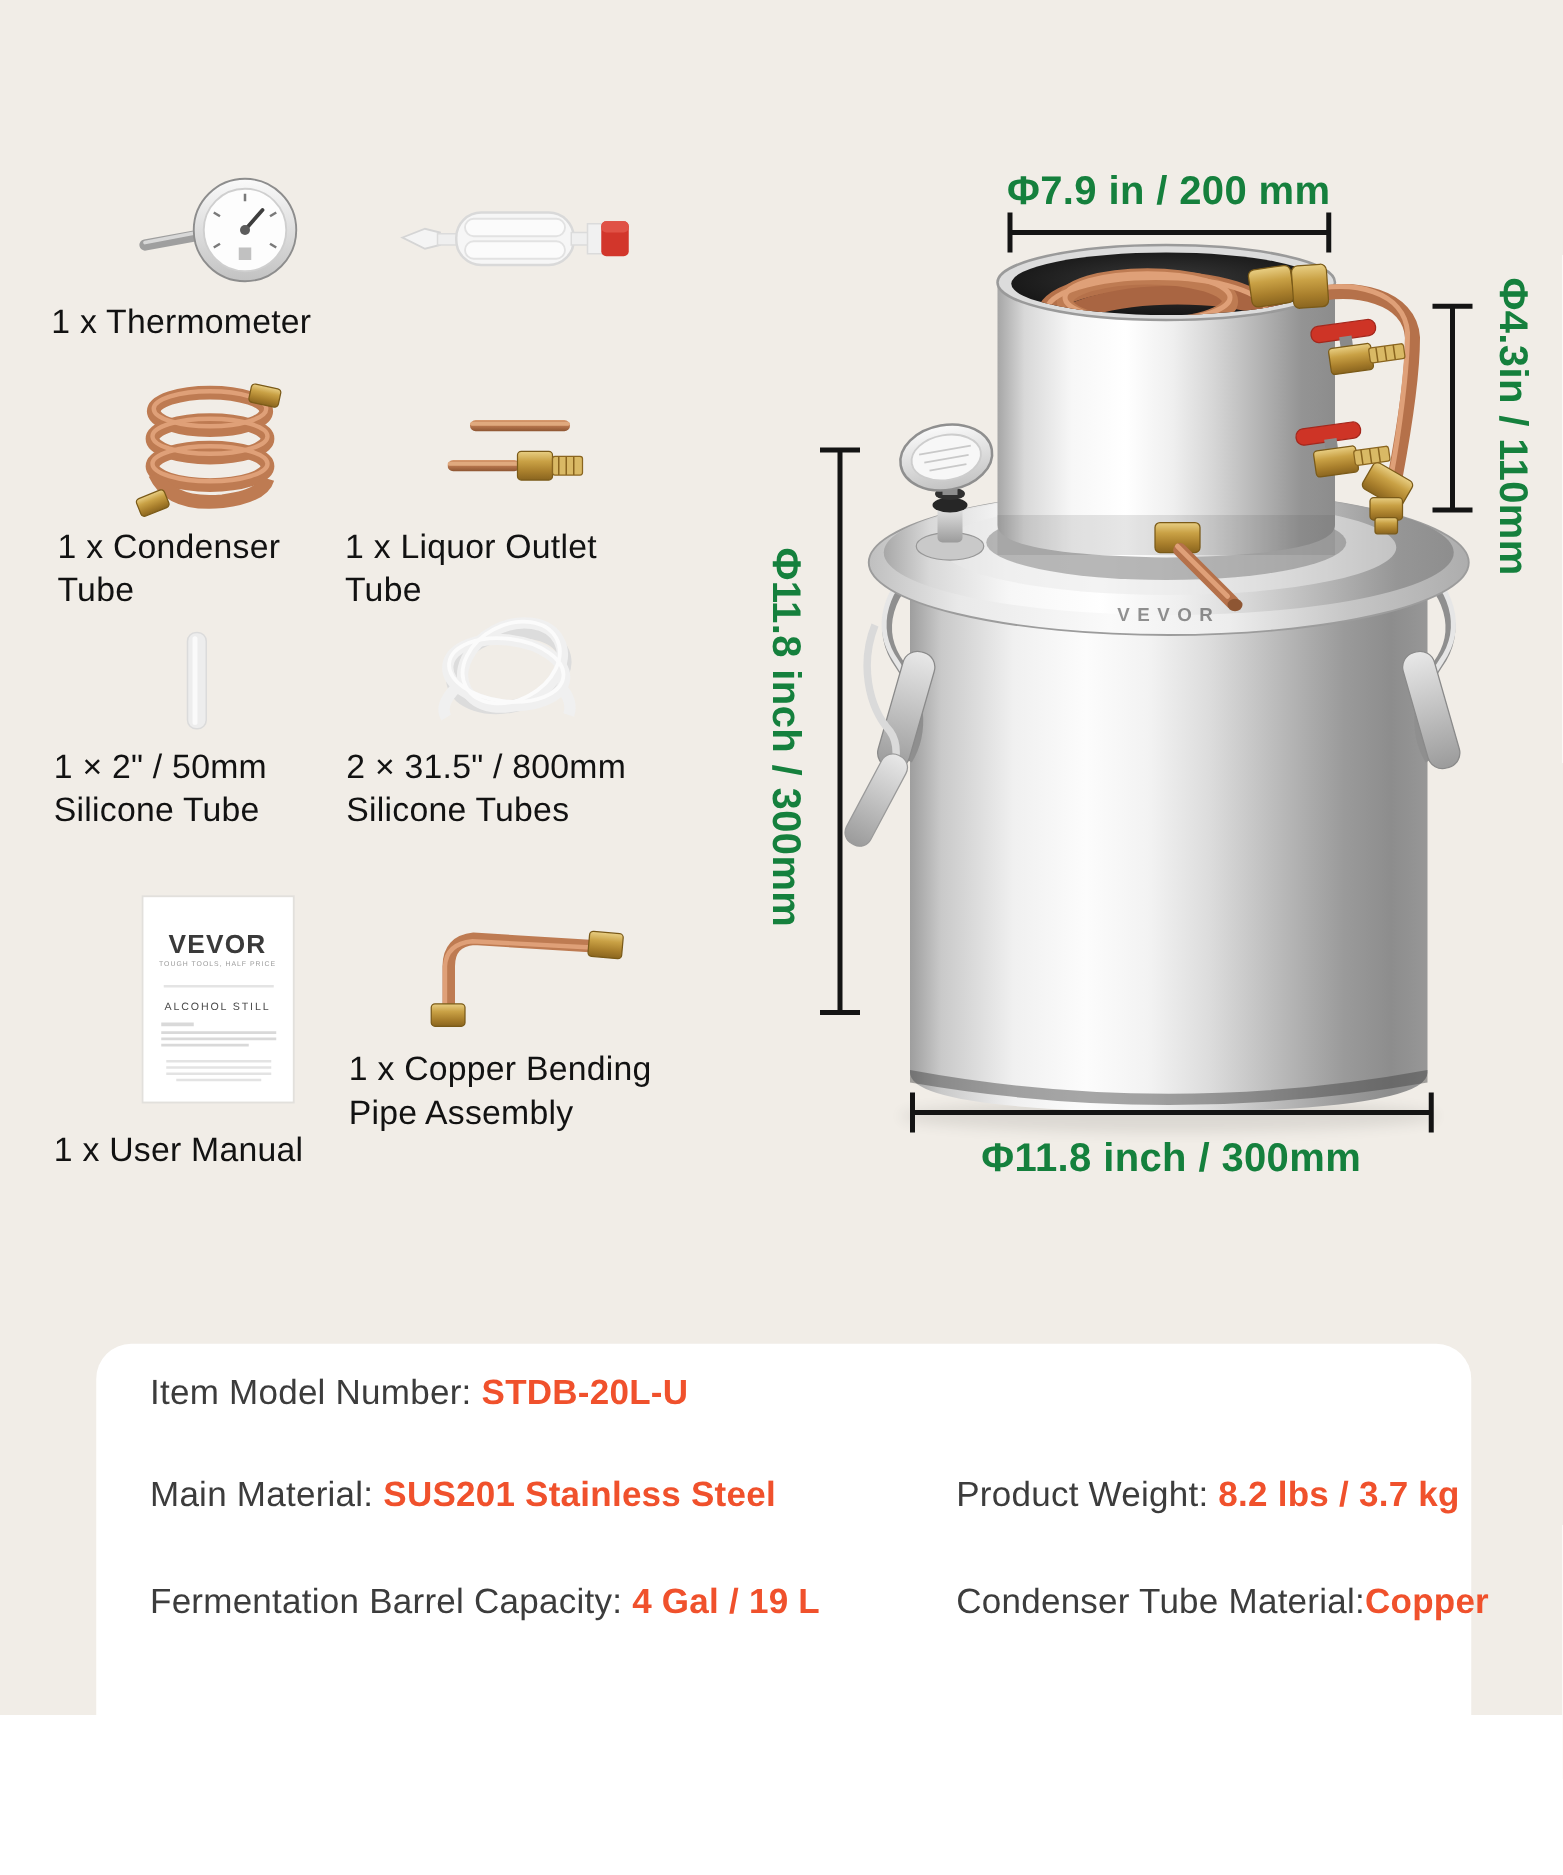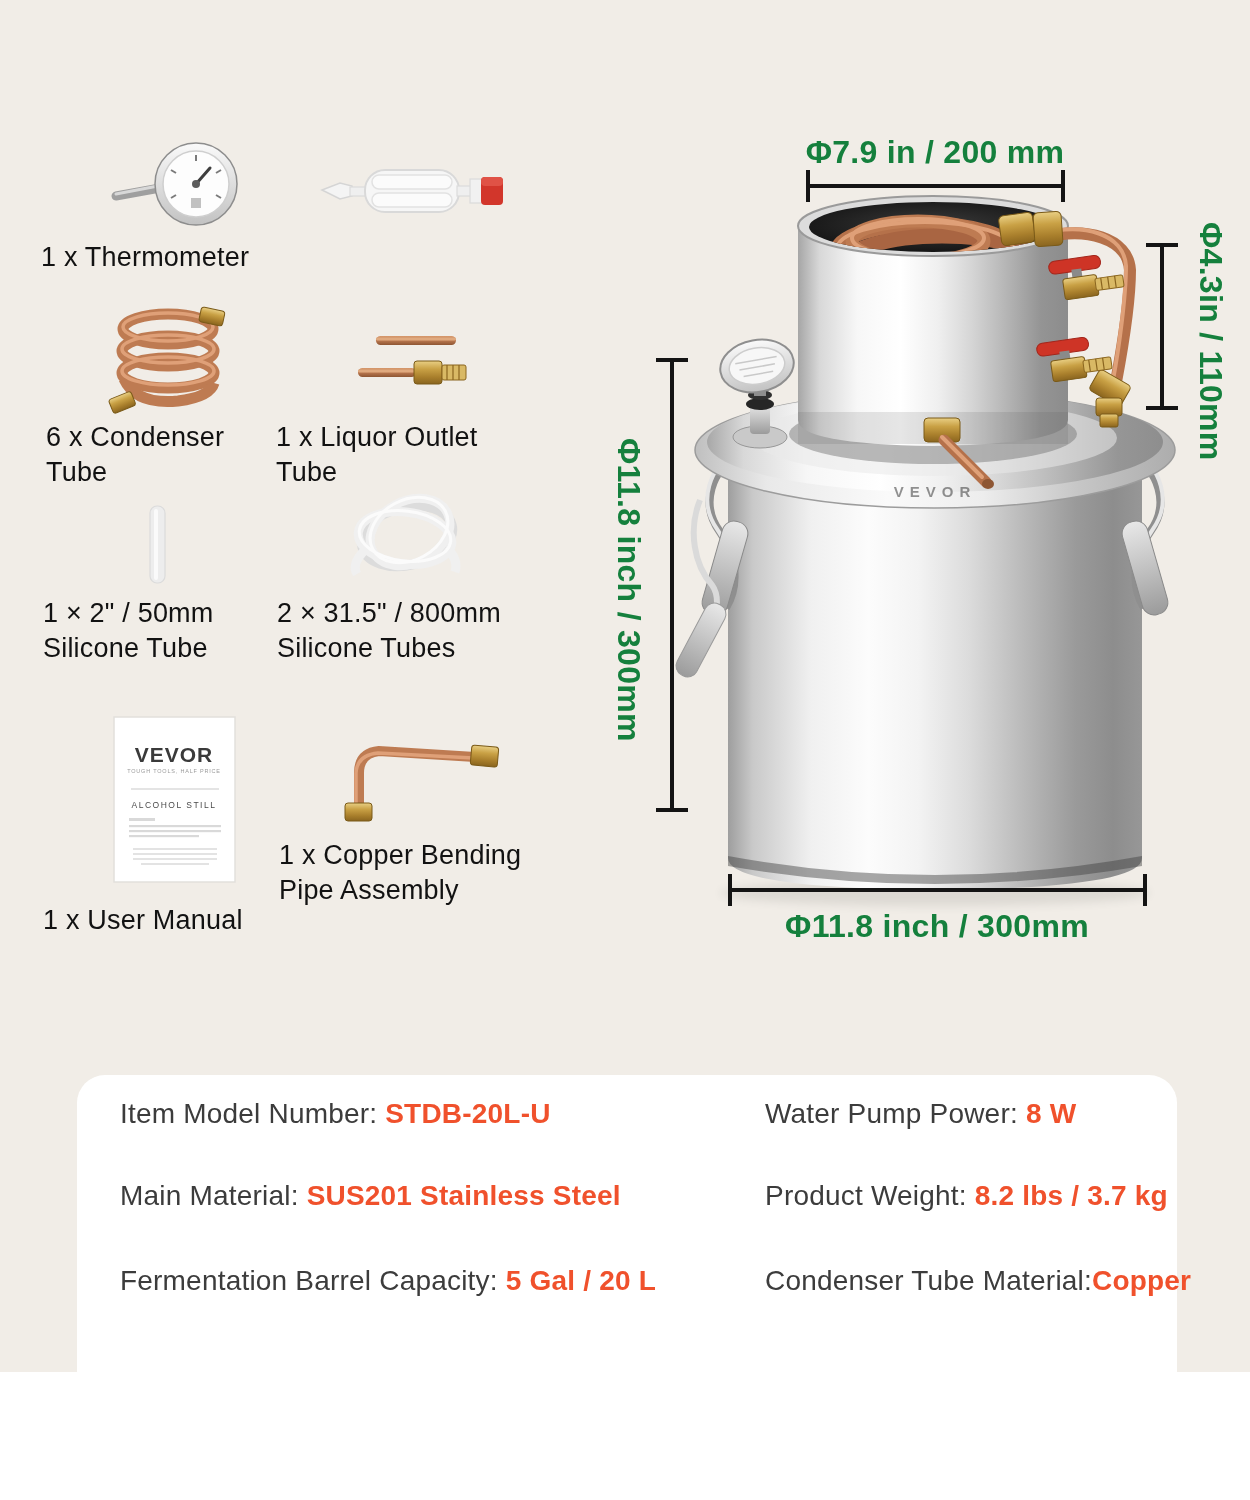--- a/index.html
+++ b/index.html
@@ -205,21 +205,21 @@
   </svg>
 
   <svg class="icon-svg" style="left:325px;top:733px" width="182" height="92" viewBox="0 0 182 92">
     <path d="M34 80 L34 40 Q34 20 54 18 L150 24" fill="none" stroke="#BE7B52" stroke-width="10" stroke-linecap="round"></path>
     <path d="M31 78 L31 40 Q32 22 53 20 L148 25" fill="none" stroke="#DFA078" stroke-width="3.5" stroke-linecap="round"></path>
     <rect x="20" y="70" width="27" height="18" rx="3" fill="url(#goldG)" stroke="#7A5A18" stroke-width="1"></rect>
     <rect x="146" y="13" width="27" height="20" rx="3" fill="url(#goldG)" stroke="#7A5A18" stroke-width="1" transform="rotate(5 159 23)"></rect>
   </svg>
 
   <div class="acc-label" style="left:41px;top:240px;width:220px">1 x Thermometer</div>
-  <div class="acc-label" style="left:46px;top:420px;width:240px">6 x Condenser Tube</div>
+  <div class="acc-label" style="left:46px;top:420px;width:240px">1 x Condenser Tube</div>
   <div class="acc-label" style="left:276px;top:420px;width:262px">1 x Liquor Outlet Tube</div>
   <div class="acc-label" style="left:43px;top:596px;width:240px">1 × 2" / 50mm
 Silicone Tube</div>
   <div class="acc-label" style="left:277px;top:596px;width:262px">2 × 31.5" / 800mm
 Silicone Tubes</div>
   <div class="acc-label" style="left:43px;top:903px;width:240px">1 x User Manual</div>
   <div class="acc-label" style="left:279px;top:838px;width:262px">1 x Copper Bending
 Pipe Assembly</div>
 
   <svg class="abs" style="left:600px;top:130px" width="650" height="830" viewBox="600 130 650 830">
@@ -327,24 +327,21 @@
   <div class="dim-label dim-h" style="left:737px;top:908px;width:400px">Φ11.8 inch / 300mm</div>
 
   <div class="spec-panel">
     <div class="spec-row" style="left:43px;top:23px">
       <span class="label">Item Model Number: </span><span class="value">STDB-20L-U</span>
     </div>
     <div class="spec-row" style="left:43px;top:105px">
       <span class="label">Main Material: </span><span class="value">SUS201 Stainless Steel</span>
     </div>
     <div class="spec-row" style="left:43px;top:190px">
-      <span class="label">Fermentation Barrel Capacity: </span><span class="value">5 Gal / 20 L</span>
-    </div>
-    <div class="spec-row" style="left:688px;top:23px">
-      <span class="label">Water Pump Power: </span><span class="value">8 W</span>
+      <span class="label">Fermentation Barrel Capacity: </span><span class="value">4 Gal / 19 L</span>
     </div>
     <div class="spec-row" style="left:688px;top:105px">
       <span class="label">Product Weight: </span><span class="value">8.2 lbs / 3.7 kg</span>
     </div>
     <div class="spec-row" style="left:688px;top:190px">
       <span class="label">Condenser Tube Material:</span><span class="value">Copper</span>
     </div>
   </div>
 </div>
 

